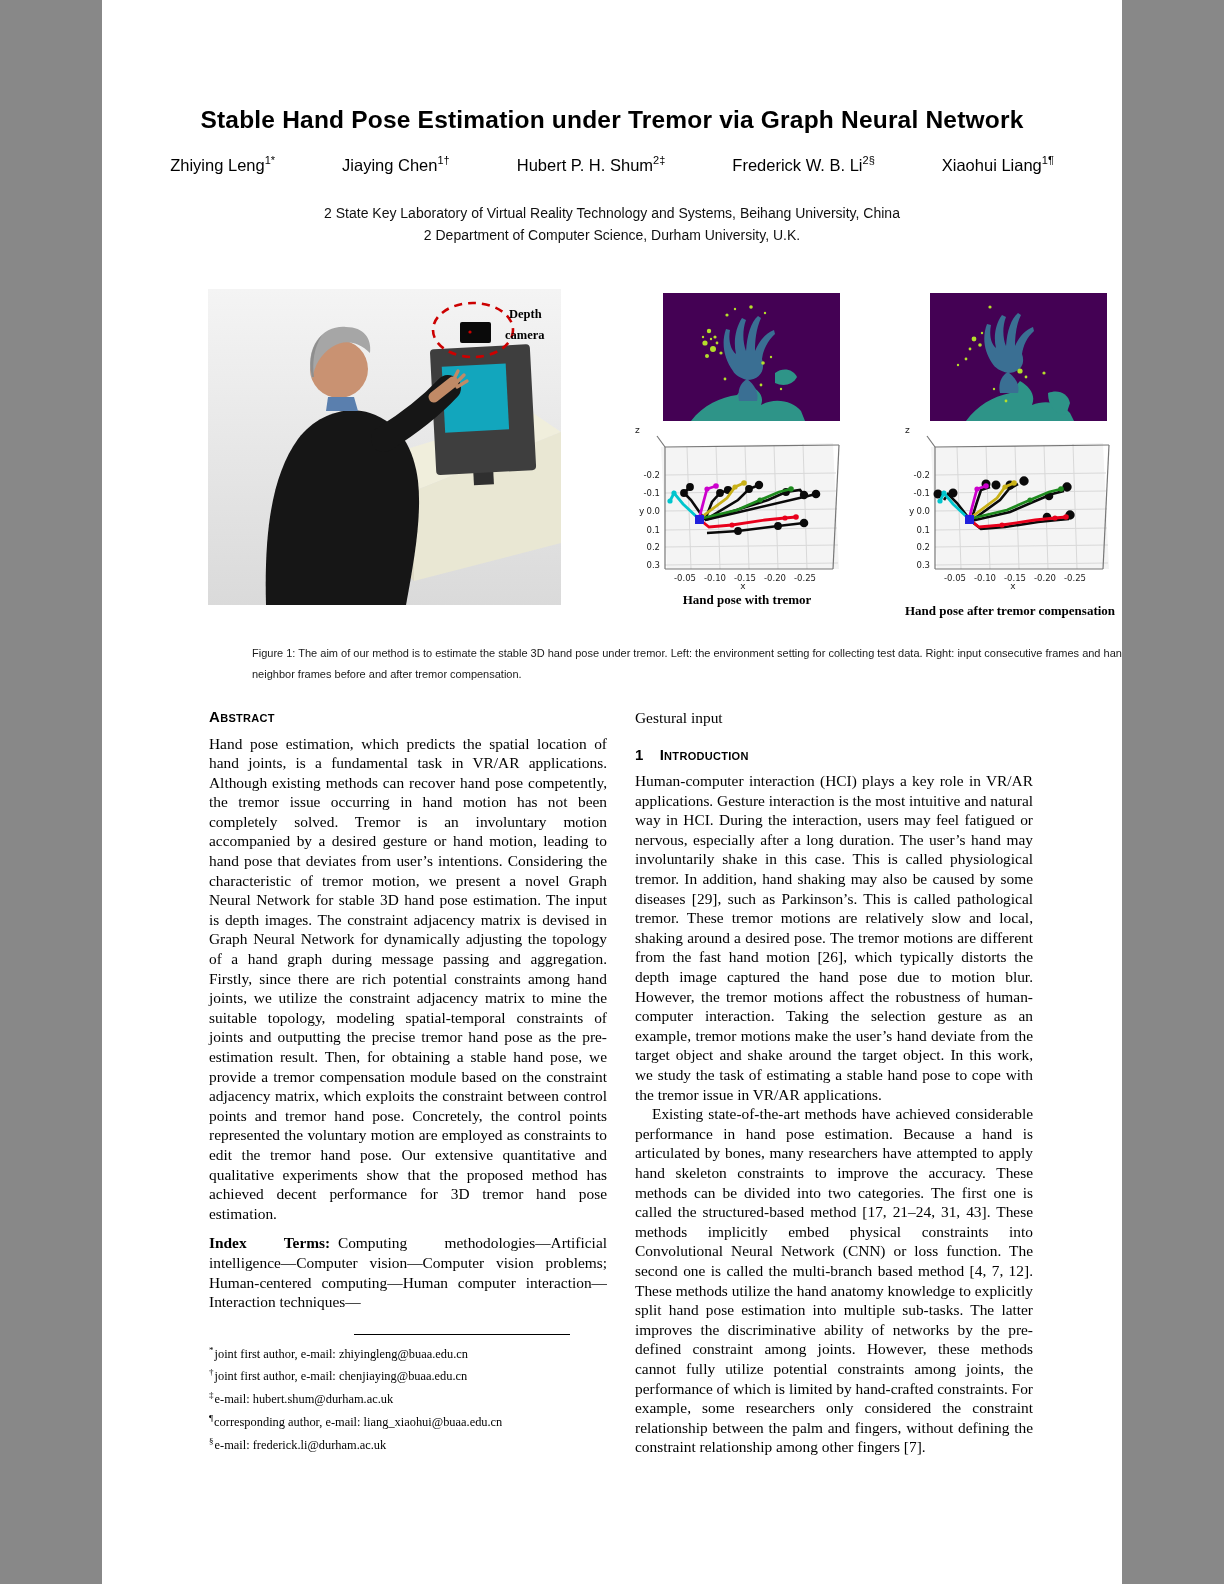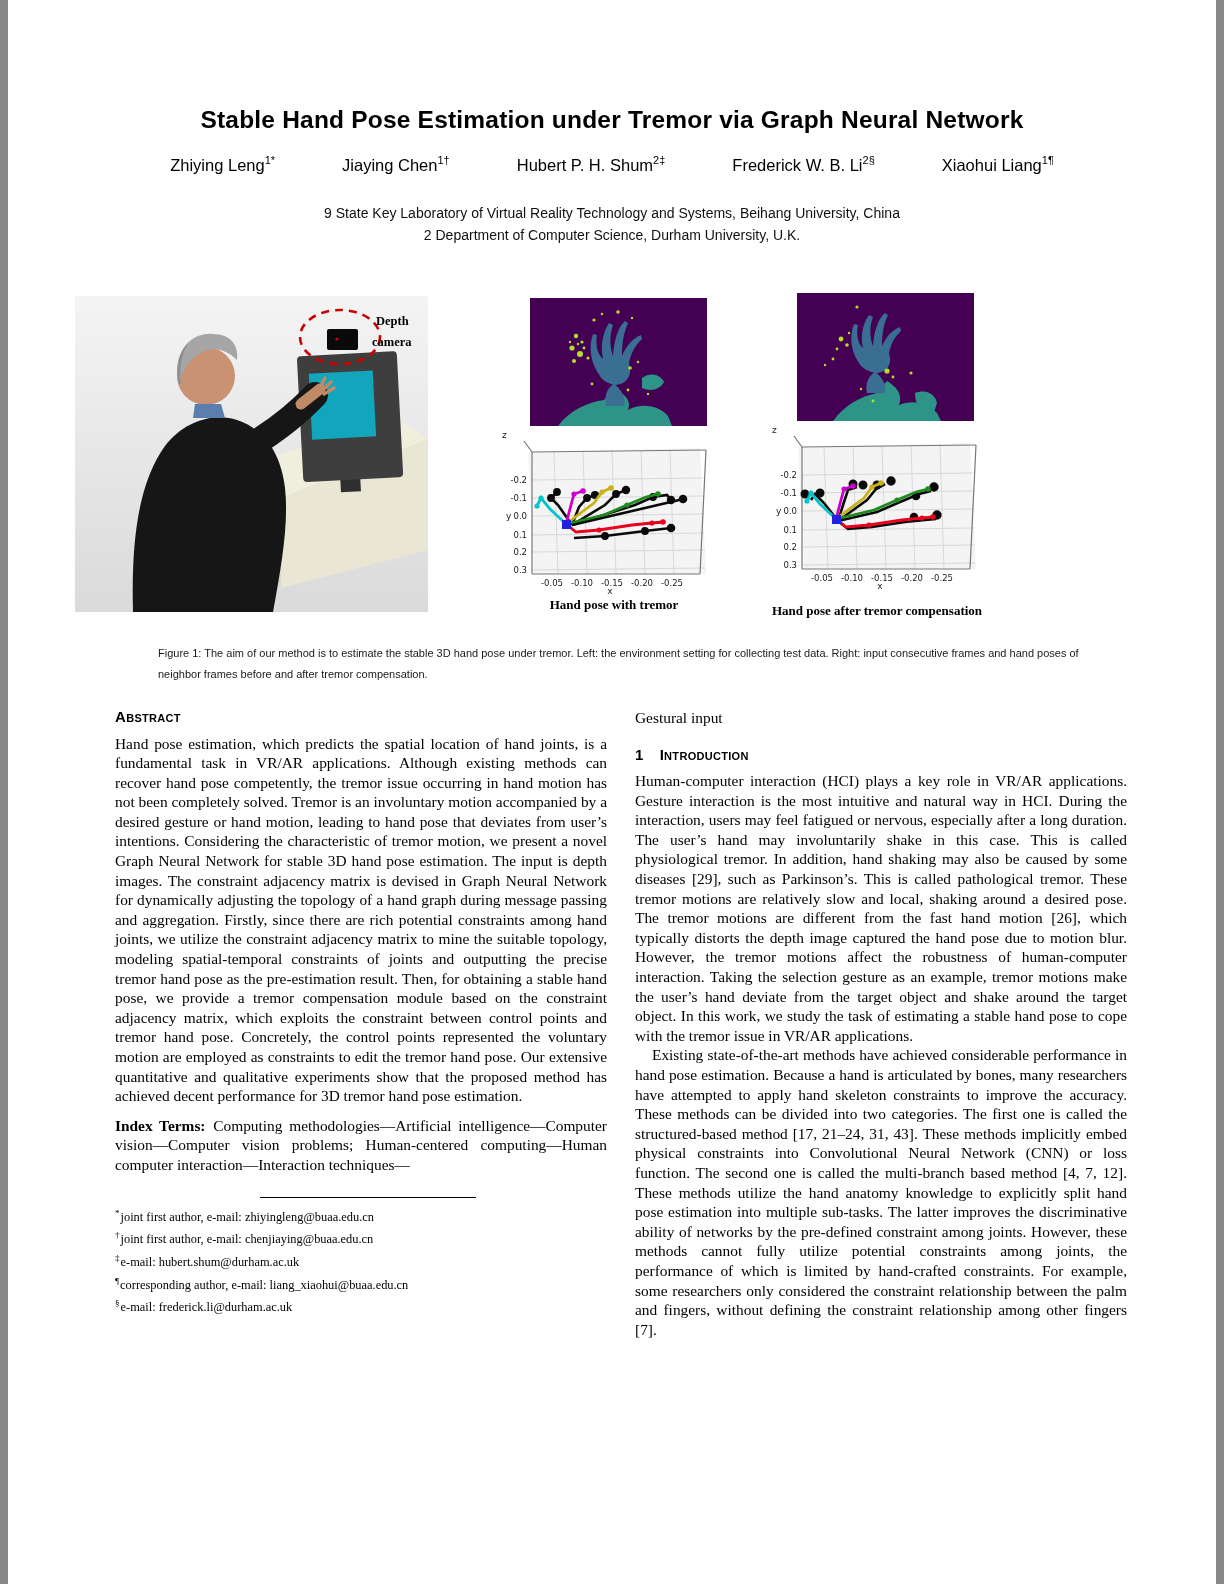--- a/index.html
+++ b/index.html
@@ -1,29 +1,29 @@
 <!DOCTYPE html>
 <html><head>
 <meta charset="utf-8">
 <style>
   * { margin:0; padding:0; box-sizing:border-box; }
   html,body { background:#888; }
   .page {
-    position:relative; width:1208px; height:1584px; margin:0 auto;
+    position:relative; width:1020px; height:1584px; margin:0 auto;
     background:#ffffff; overflow:hidden;
     font-family:"Liberation Serif", serif; color:#000;
   }
   
   .hdr { padding-top:106px; text-align:center; font-family:"Liberation Sans", sans-serif; }
   .title { font-size:24.5px; font-weight:bold; letter-spacing:.2px; }
   .authors { margin-top:20px; display:flex; justify-content:center; column-gap:67px; font-size:16.5px;align-items:flex-end; }
   .authors sup { font-size:11px; }
   .affils { margin-top:27px; font-size:14px; line-height:22px; color:#111; }
   
-  .figrow { display:flex; align-items:center; margin-top:43px; padding-left:67px; }
+  .figrow { display:flex; align-items:flex-start; margin-top:43px; padding-left:106px; }
   .panel-left { width:353px; height:316px; }
   .panel-left svg { display:block; }
   .panel-mid { width:240px; margin-left:66px; padding-top:4px; }
   .panel-right { width:240px; margin-left:30px; padding-top:4px; }
   .depthimg { display:block; margin-left:36px; }
   .panel-right .depthimg { margin-left:33px; }
   .plotsvg { display:block; margin-top:2px; }
   .plotcap {
     text-align:center; font-family:"Liberation Serif", serif; font-weight:bold;
     font-size:13px; margin-top:1px; white-space:nowrap;
@@ -63,21 +63,21 @@
   <div class="hdr">
     <div class="title">Stable Hand Pose Estimation under Tremor via Graph Neural Network</div>
     <div class="authors">
       <span class="author"><span>Zhiying Leng</span><sup>1*</sup></span>
       <span class="author"><span>Jiaying Chen</span><sup>1†</sup></span>
       <span class="author"><span>Hubert P. H. Shum</span><sup>2‡</sup></span>
       <span class="author"><span>Frederick W. B. Li</span><sup>2§</sup></span>
       <span class="author"><span>Xiaohui Liang</span><sup>1¶</sup></span>
     </div>
     <div class="affils">
-      <div>9 State Key Laboratory of Virtual Reality Technology and Systems, Beihang University, China</div>
+      <div>2 State Key Laboratory of Virtual Reality Technology and Systems, Beihang University, China</div>
       <div>2 Department of Computer Science, Durham University, U.K.</div>
     </div>
   </div>
 
   <div class="figrow">
 
     <div class="panel-left">
       <svg width="353" height="316" viewBox="0 0 353 316">
         <defs>
           <linearGradient id="bgg" x1="0" y1="0" x2="0" y2="1">

